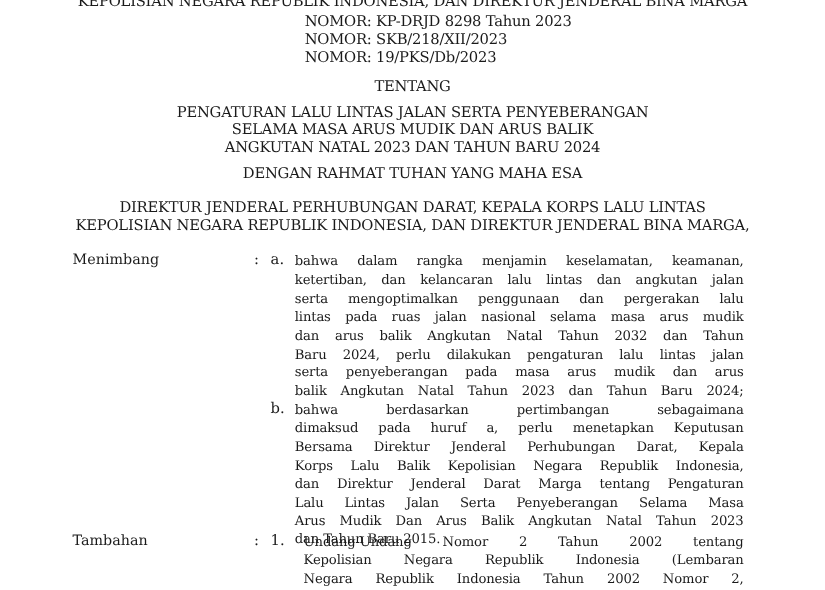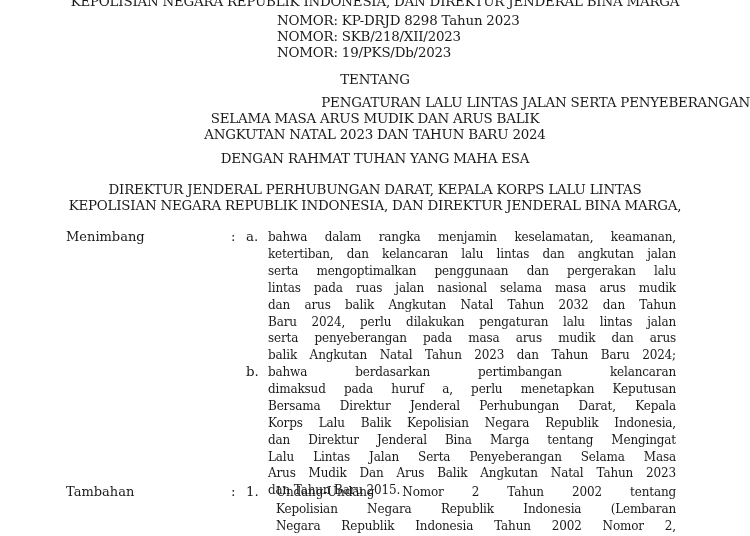--- a/index.html
+++ b/index.html
@@ -80,21 +80,21 @@
 <body>
 
 <div class="page">
 
   <div class="line center" style="top:-6px;">KEPOLISIAN NEGARA REPUBLIK INDONESIA, DAN DIREKTUR JENDERAL BINA MARGA</div>
   <div class="line nomor" style="top:13px;">NOMOR: KP-DRJD 8298 Tahun 2023</div>
   <div class="line nomor" style="top:29px;">NOMOR: SKB/218/XII/2023</div>
   <div class="line nomor" style="top:45px;">NOMOR: 19/PKS/Db/2023</div>
 
   <div class="line center" style="top:72px;">TENTANG</div>
-  <div class="line center" style="top:95px;text-align:right;">PENGATURAN LALU LINTAS JALAN SERTA PENYEBERANGAN</div>
+  <div class="line center" style="top:95px;">PENGATURAN LALU LINTAS JALAN SERTA PENYEBERANGAN</div>
   <div class="line center" style="top:111px;">SELAMA MASA ARUS MUDIK DAN ARUS BALIK</div>
   <div class="line center" style="top:127px;">ANGKUTAN NATAL 2023 DAN TAHUN BARU 2024</div>
 
   <div class="line center" style="top:151px;">DENGAN RAHMAT TUHAN YANG MAHA ESA</div>
 
   <div class="line center" style="top:182px;">DIREKTUR JENDERAL PERHUBUNGAN DARAT, KEPALA KORPS LALU LINTAS</div>
   <div class="line center" style="top:198px;">KEPOLISIAN NEGARA REPUBLIK INDONESIA, DAN DIREKTUR JENDERAL BINA MARGA,</div>
 
   <div class="label" style="top:229px;">Menimbang</div>
   <div class="colon" style="top:229px;">:</div>
@@ -106,25 +106,25 @@
     <span class="l">serta mengoptimalkan penggunaan dan pergerakan lalu</span>
     <span class="l">lintas pada ruas jalan nasional selama masa arus mudik</span>
     <span class="l">dan arus balik Angkutan Natal Tahun 2032 dan Tahun</span>
     <span class="l">Baru 2024, perlu dilakukan pengaturan lalu lintas jalan</span>
     <span class="l">serta penyeberangan pada masa arus mudik dan arus</span>
     <span class="l">balik Angkutan Natal Tahun 2023 dan Tahun Baru 2024;</span>
   </div>
 
   <div class="marker" style="top:364px;">b.</div>
   <div class="para menimbang" style="top:364px;">
-    <span class="l">bahwa berdasarkan pertimbangan kelancaran</span>
+    <span class="l">bahwa berdasarkan pertimbangan sebagaimana</span>
     <span class="l">dimaksud pada huruf a, perlu menetapkan Keputusan</span>
     <span class="l">Bersama Direktur Jenderal Perhubungan Darat, Kepala</span>
     <span class="l">Korps Lalu Balik Kepolisian Negara Republik Indonesia,</span>
-    <span class="l">dan Direktur Jenderal Bina Marga tentang Mengingat</span>
+    <span class="l">dan Direktur Jenderal Darat Marga tentang Pengaturan</span>
     <span class="l">Lalu Lintas Jalan Serta Penyeberangan Selama Masa</span>
     <span class="l">Arus Mudik Dan Arus Balik Angkutan Natal Tahun 2023</span>
     <span class="l last">dan Tahun Baru 2015.</span>
   </div>
 
   <div class="label" style="top:484px;">Tambahan</div>
   <div class="colon" style="top:484px;">:</div>
 
   <div class="marker" style="top:484px;">1.</div>
   <div class="para mengingat" style="top:484px;">

